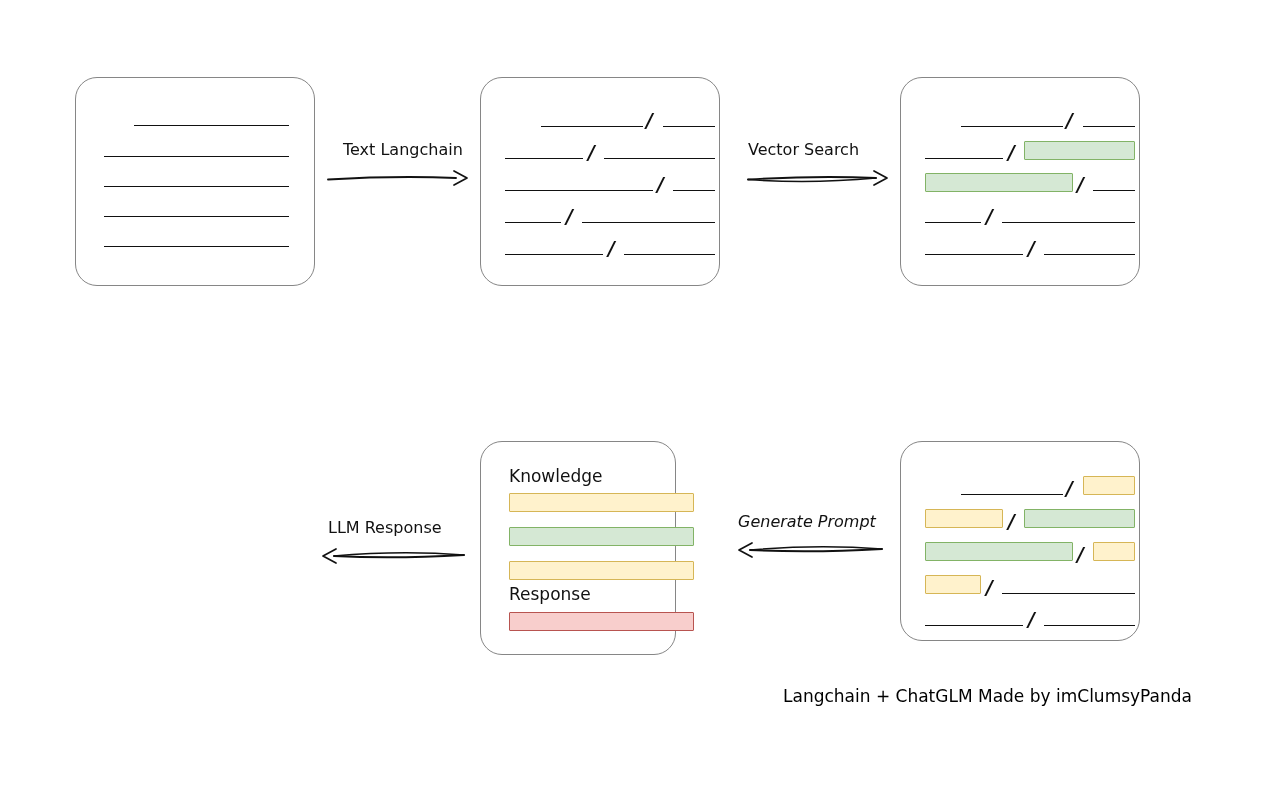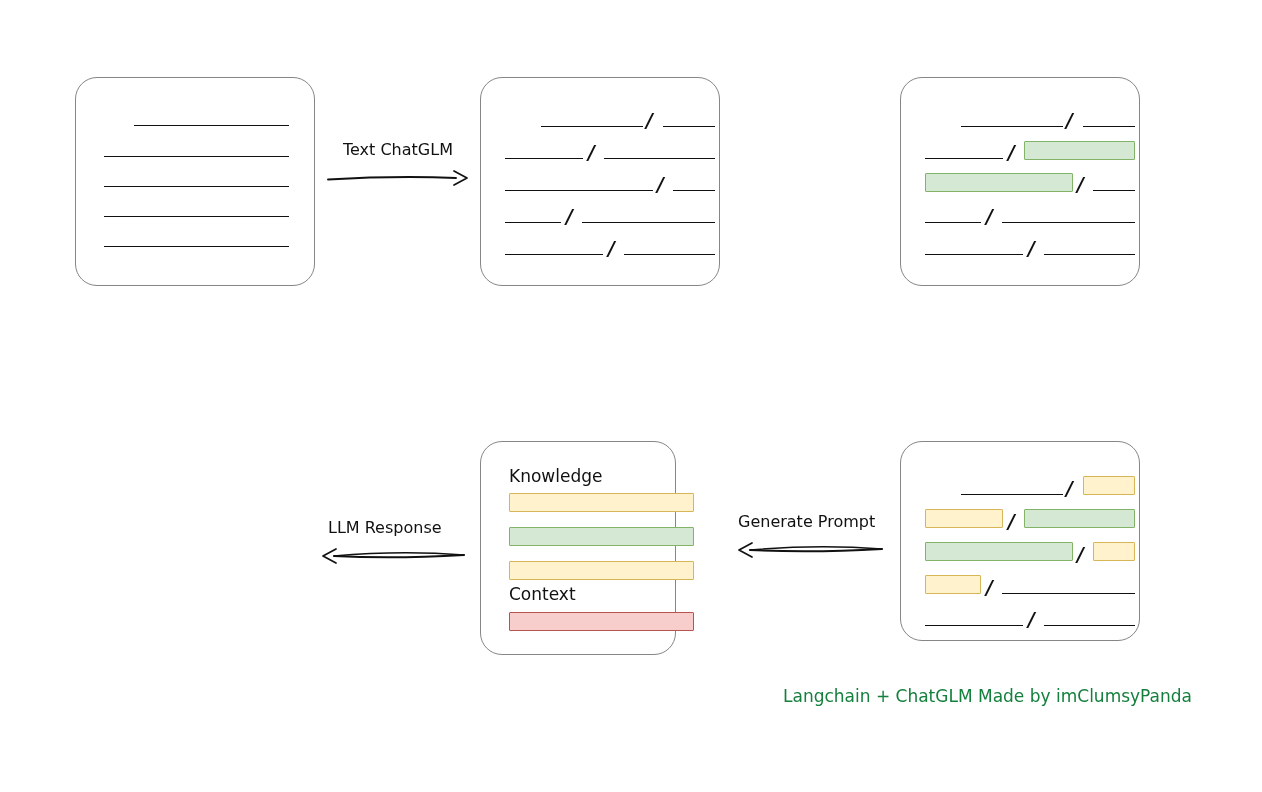--- a/index.html
+++ b/index.html
@@ -76,21 +76,21 @@
     font-size: 16px;
     color: #111111;
     white-space: nowrap;
   }
 
   
   .caption {
     position: absolute;
     font-family: "DejaVu Sans", "Liberation Sans", sans-serif;
     font-size: 17px;
-    color: #15803d;
+    color: #000000;
     white-space: nowrap;
   }
 </style>
 </head>
 <body>
 
 <div id="canvas">
     <div class="doc-box" style="left: 75px; top: 77px; width: 240px; height: 209px;">
       <div class="rule" style="left: 58px; top: 47px; width: 155px;"></div>
       <div class="rule" style="left: 28px; top: 78px; width: 185px;"></div>
@@ -144,34 +144,42 @@
       <div class="chip yellow" style="left: 192px; top: 100px; width: 42px; height: 19px;"></div>
       <div class="chip yellow" style="left: 24px; top: 133px; width: 56px; height: 19px;"></div>
       <div class="slash" style="left: 85px; top: 155px;">/</div>
       <div class="rule" style="left: 101px; top: 151px; width: 133px;"></div>
       <div class="rule" style="left: 24px; top: 183px; width: 98px;"></div>
       <div class="slash" style="left: 127px; top: 187px;">/</div>
       <div class="rule" style="left: 143px; top: 183px; width: 91px;"></div>
     </div>
     <div class="doc-box" style="left: 480px; top: 441px; width: 196px; height: 214px;">
       <div class="box-label" style="left: 28px; top: 24px;">Knowledge</div>
-      <div class="box-label" style="left: 28px; top: 142px;">Context</div>
+      <div class="box-label" style="left: 28px; top: 142px;">Response</div>
       <div class="chip yellow" style="left: 28px; top: 51px; width: 185px; height: 19px;"></div>
       <div class="chip green" style="left: 28px; top: 85px; width: 185px; height: 19px;"></div>
       <div class="chip yellow" style="left: 28px; top: 119px; width: 185px; height: 19px;"></div>
       <div class="chip red" style="left: 28px; top: 170px; width: 185px; height: 19px;"></div>
     </div>
     <div class="arrow-group" style="left: 326px; top: 140px; width: 142px; height: 50px;">
       <svg width="142" height="50">
         <path d="M 2 39.5 Q 71 35.5 130 38" fill="none" stroke="#111111" stroke-width="1.9" stroke-linecap="round" stroke-linejoin="round"></path>
         <path d="M 128 31 L 141 38 L 128 45" fill="none" stroke="#111111" stroke-width="1.7" stroke-linecap="round" stroke-linejoin="round"></path>
       </svg>
-      <div class="arrow-label" style="left: 17px; top: 0px;">Text ChatGLM</div>
+      <div class="arrow-label" style="left: 17px; top: 0px;">Text Langchain</div>
     </div>
-    <div class="arrow-group" style="left: 738px; top: 512px; width: 146px; height: 50px;">
+    <div class="arrow-group" style="left: 746px; top: 140px; width: 142px; height: 50px;">
+      <svg width="142" height="50">
+        <path d="M 2 39.5 Q 71 35.5 130 38" fill="none" stroke="#111111" stroke-width="1.9" stroke-linecap="round" stroke-linejoin="round"></path>
+        <path d="M 2 39.5 Q 63.9 44 130 38" fill="none" stroke="#111111" stroke-width="1.5" stroke-linecap="round" stroke-linejoin="round"></path>
+        <path d="M 128 31 L 141 38 L 128 45" fill="none" stroke="#111111" stroke-width="1.7" stroke-linecap="round" stroke-linejoin="round"></path>
+      </svg>
+      <div class="arrow-label" style="left: 2px; top: 0px;">Vector Search</div>
+    </div>
+    <div class="arrow-group" style="left: 738px; top: 512px; width: 146px; height: 50px; font-style: italic;">
       <svg width="146" height="50">
         <path d="M 144 37 Q 73 41 12 38" fill="none" stroke="#111111" stroke-width="1.9" stroke-linecap="round" stroke-linejoin="round"></path>
         <path d="M 144 37 Q 80.30000000000001 32 12 38" fill="none" stroke="#111111" stroke-width="1.5" stroke-linecap="round" stroke-linejoin="round"></path>
         <path d="M 14 31 L 1 38 L 14 45" fill="none" stroke="#111111" stroke-width="1.7" stroke-linecap="round" stroke-linejoin="round"></path>
       </svg>
       <div class="arrow-label" style="left: 0px; top: 0px;">Generate Prompt</div>
     </div>
     <div class="arrow-group" style="left: 322px; top: 518px; width: 144px; height: 50px;">
       <svg width="144" height="50">
         <path d="M 142 37 Q 72 41 12 38" fill="none" stroke="#111111" stroke-width="1.9" stroke-linecap="round" stroke-linejoin="round"></path>

